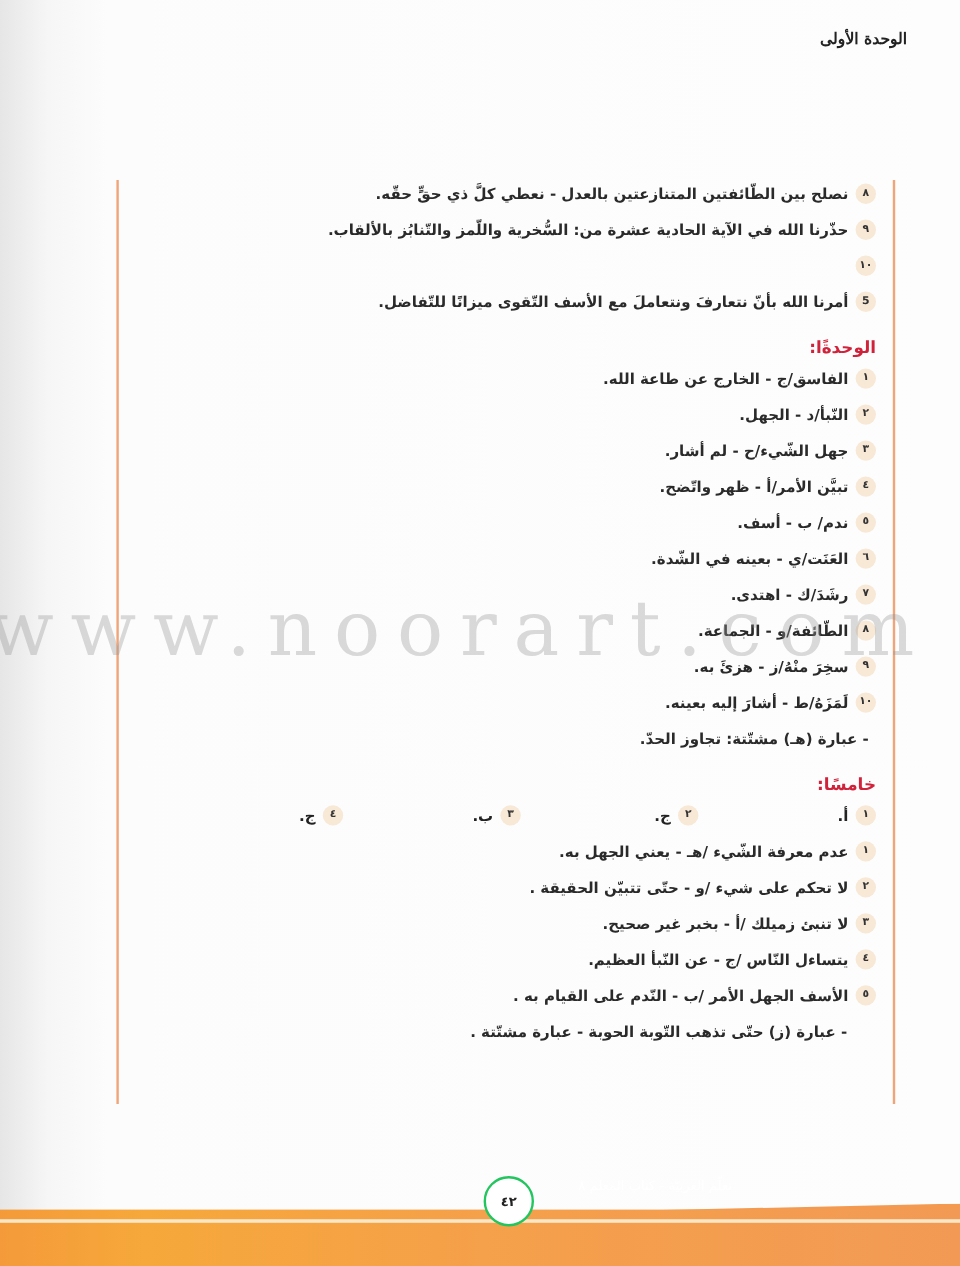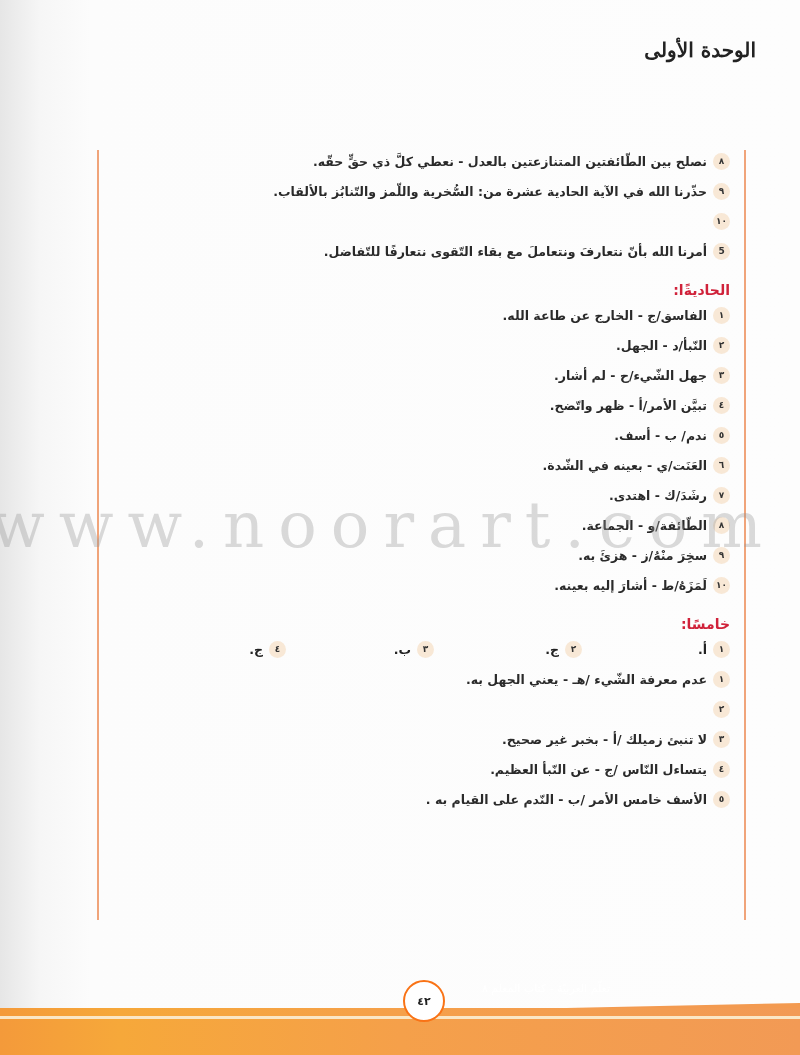--- a/index.html
+++ b/index.html
@@ -3,22 +3,22 @@
 <meta charset="utf-8">
 <style>
   html, body { margin: 0; padding: 0; }
   body {
     width: 800px; height: 1055px; position: relative; overflow: hidden;
     background: linear-gradient(to right, #e6e6e6 0px, #f6f6f6 40px, #fcfcfc 90px, #fdfdfd 100%);
     font-family: "DejaVu Sans", sans-serif;
     color: #222;
   }
   .unit-title {
-    position: absolute; top: 38px; right: 44px;
-    font-family: "DejaVu Serif", serif; font-weight: bold; font-size: 20px;
+    position: absolute; top: 25px; right: 44px;
+    font-family: "DejaVu Serif", serif; font-weight: bold; font-size: 13px;
     direction: rtl; color: #222;
   }
   .frame-line {
     position: absolute; top: 150px; width: 2px; height: 770px;
     background: #f0a47a;
   }
   .frame-line.left { left: 97px; }
   .frame-line.right { left: 744px; }
   .content {
     position: absolute; top: 146px; right: 70px; width: 600px;
@@ -64,21 +64,21 @@
     position: absolute; left: 430px; right: 0; top: 1003px; height: 8px;
     background: #f39a50;
     clip-path: polygon(0 100%, 100% 0, 100% 100%);
   }
   .footer-text {
     position: absolute; top: 982px; right: 190px;
     direction: rtl; font-size: 11px; color: #fff;
   }
   .page-number {
     position: absolute; left: 403px; top: 980px; width: 38px; height: 38px;
-    border-radius: 50%; background: #fff; border: 2px solid #f97316;
+    border-radius: 50%; background: #fff; border: 2px solid #22c55e;
     display: flex; align-items: center; justify-content: center;
     font-size: 11px; font-weight: bold; color: #222; z-index: 2;
   }
 </style>
 </head>
 <body>
 
 <div class="unit-title">الوحدة الأولى</div>
 
 <div class="frame-line left"></div>
@@ -93,25 +93,25 @@
     </div>
     <div class="row">
       <span class="badge">٩</span>
       <span>حذّرنا الله في الآية الحادية عشرة من: السُّخرية واللّمز والتّنابُز بالألقاب.</span>
     </div>
     <div class="row">
       <span class="badge">١٠</span>
     </div>
     <div class="row">
       <span class="badge">5</span>
-      <span>أمرنا الله بأنّ نتعارفَ ونتعاملَ مع بقاء التّقوى نتعارفًا للتّفاضل.</span>
-    </div>
-  </div>
-
-  <div class="section-heading">الحاديةًا:</div>
+      <span>أمرنا الله بأنّ نتعارفَ ونتعاملَ مع الأسف التّقوى ميزانًا للتّفاضل.</span>
+    </div>
+  </div>
+
+  <div class="section-heading">الوحدةًا:</div>
   <div>
     <div class="row">
       <span class="badge">١</span>
       <span>الفاسق/ج - الخارج عن طاعة الله.</span>
     </div>
     <div class="row">
       <span class="badge">٢</span>
       <span>النّبأ/د - الجهل.</span>
     </div>
     <div class="row">
@@ -139,20 +139,21 @@
       <span>الطّائفة/و - الجماعة.</span>
     </div>
     <div class="row">
       <span class="badge">٩</span>
       <span>سخِرَ منْهُ/ز - هزئَ به.</span>
     </div>
     <div class="row">
       <span class="badge">١٠</span>
       <span>لَمَزَهُ/ط - أشارَ إليه بعينه.</span>
     </div>
+    <div class="row dash-row">- عبارة (هـ) مشتّتة: تجاوز الحدّ.</div>
   </div>
 
   <div class="section-heading">خامسًا:</div>
   <div class="answers-row">
     <div class="answer-cell">
       <span class="badge">١</span>
       <span>أ.</span>
     </div>
     <div class="answer-cell">
       <span class="badge">٢</span>
@@ -168,33 +169,35 @@
     </div>
   </div>
 
   <div>
     <div class="row">
       <span class="badge">١</span>
       <span>عدم معرفة الشّيء /هـ - يعني الجهل به.</span>
     </div>
     <div class="row">
       <span class="badge">٢</span>
+      <span>لا تحكم على شيء /و - حتّى تتبيّن الحقيقة .</span>
     </div>
     <div class="row">
       <span class="badge">٣</span>
       <span>لا تنبئ زميلك /أ - بخبر غير صحيح.</span>
     </div>
     <div class="row">
       <span class="badge">٤</span>
       <span>يتساءل النّاس /ج - عن النّبأ العظيم.</span>
     </div>
     <div class="row">
       <span class="badge">٥</span>
-      <span>الأسف خامس الأمر /ب - النّدم على القيام به .</span>
-    </div>
+      <span>الأسف الجهل الأمر /ب - النّدم على القيام به .</span>
+    </div>
+    <div class="row dash-row" style="padding-right:24px">- عبارة (ز) حتّى تذهب التّوبة الحوبة - عبارة مشتّتة .</div>
   </div>
 </div>
 
 <div class="watermark">www.noorart.com</div>
 
 <div class="footer-curve"></div>
 <div class="footer-band"></div>
 <div class="page-number">٤٢</div>
 <div class="footer-text">تعلّم العربيّة - كتاب المعلم ٨</div>
 

